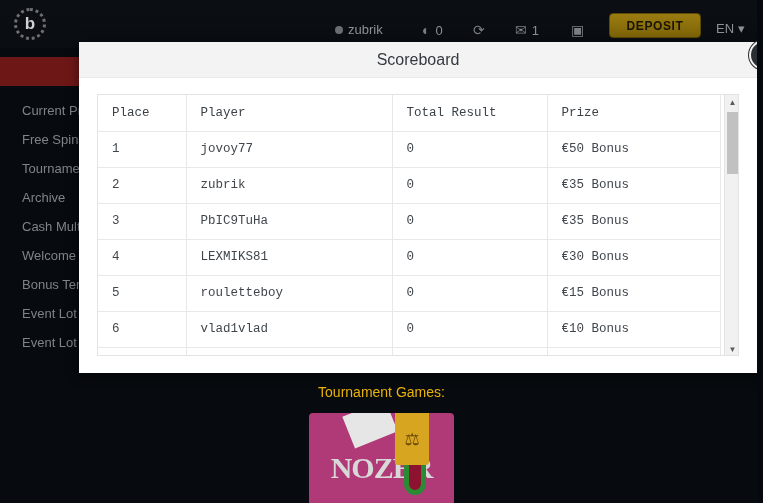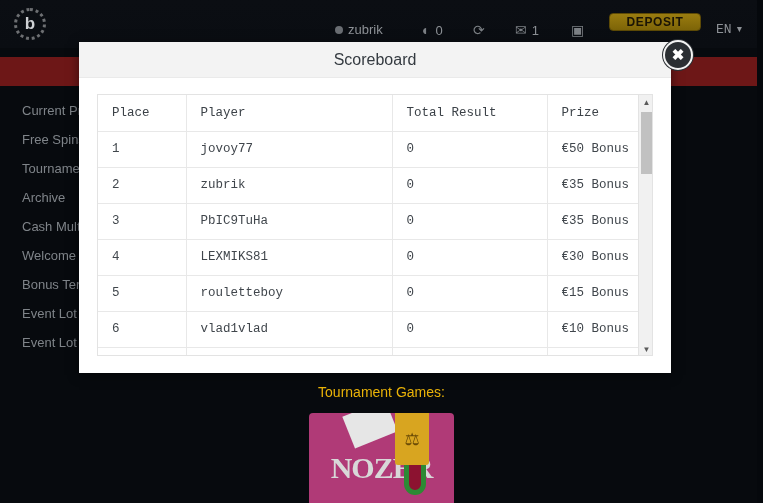--- a/index.html
+++ b/index.html
@@ -50,32 +50,32 @@
     color: #8d9196; font-size: 13px;
     display: flex; align-items: center; gap: 5px;
   }
   .hdr-dot {
     width: 8px; height: 8px; border-radius: 50%;
     background: #6a6e73; display: inline-block;
   }
   .hdr-icon { color: #7c8085; font-size: 14px; }
   #deposit-btn {
     position: absolute; top: 13px; left: 609px;
-    width: 92px; height: 18px;
+    width: 92px; height: 25px;
     background: linear-gradient(180deg,#9a7c10 0%, #7d6408 100%);
     border: 1px solid #5d4a06;
     border-radius: 4px;
     color: #1a1405; font-size: 12px; font-weight: bold;
     letter-spacing: .6px;
     display: flex; align-items: center; justify-content: center;
   }
   #lang-select {
     position: absolute; top: 21px; left: 716px;
     color: #8d9196; font-size: 13px;
-    display: flex; align-items: center; gap: 4px; font-family: Liberation Mono, monospace;
+    display: flex; align-items: center; gap: 4px;
   }
   #red-bar {
     position: absolute; top: 57px; left: 0; width: 763px; height: 29px;
     background: #6d1717;
   }
   #sidebar {
     position: absolute; top: 96px; left: 0; width: 200px;
   }
   .side-item {
     color: #7f8489; font-size: 13px;
@@ -123,21 +123,21 @@
     position: absolute; top: 86px; left: 0; width: 100%;
     text-align: center;
     color: #8c1230; font-size: 26px; font-weight: bold;
     font-family: "Liberation Serif", serif;
   }
 
   
   #modal {
     position: absolute;
     left: 79px; top: 42px;
-    width: 592px; height: 331px;
+    width: 678px; height: 331px;
     background: #ffffff;
     box-shadow: 0 2px 10px rgba(0,0,0,.5);
     z-index: 10;
   }
   #modal-header {
     height: 36px;
     background: #f3f3f3;
     border-bottom: 1px solid #eaeaea;
     display: flex; align-items: center; justify-content: center;
     position: relative;

